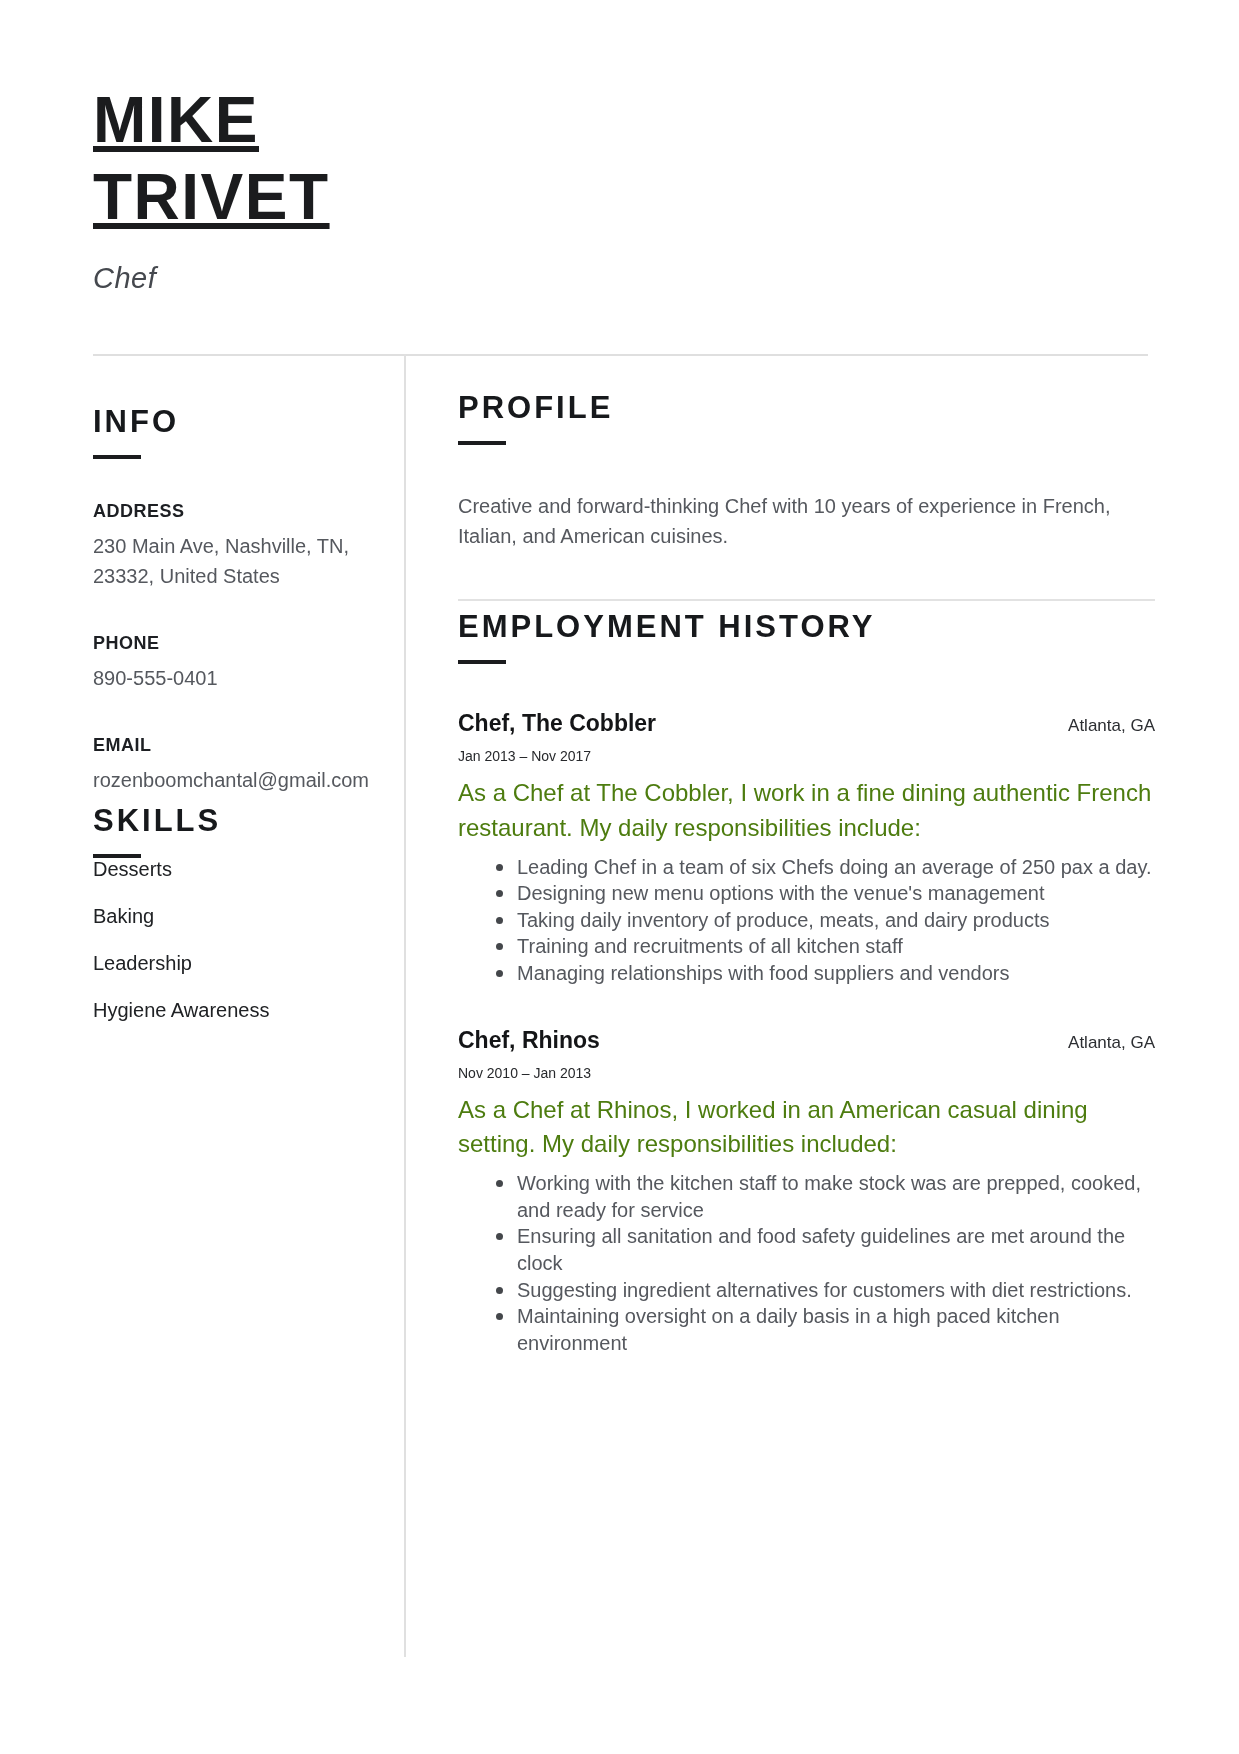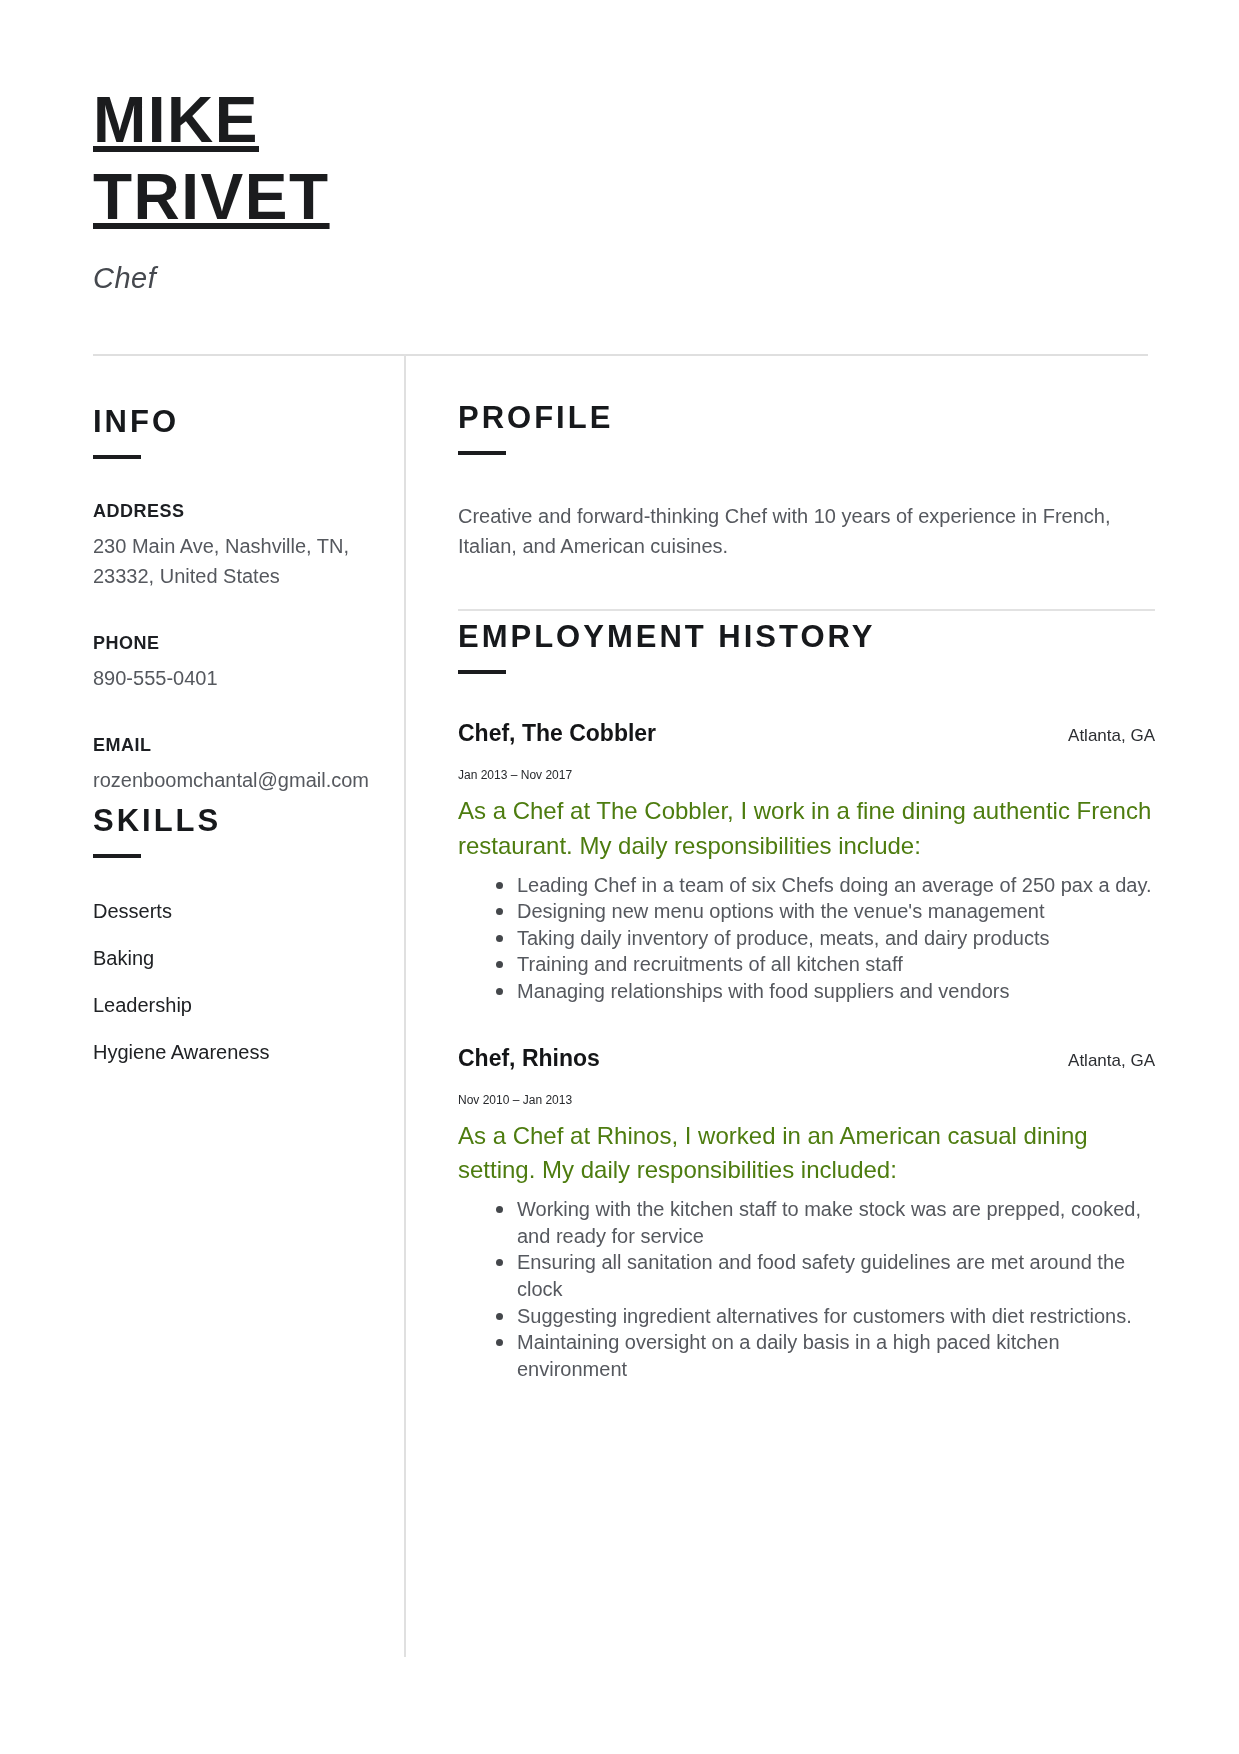--- a/index.html
+++ b/index.html
@@ -45,21 +45,21 @@
   }
   .divider-vertical {
     position: absolute;
     left: 404px; top: 354px;
     width: 2px; height: 1303px;
     background: #e0e0e0;
   }
 
   
   .left-col  { position: absolute; left: 93px;  top: 396px; width: 282px; }
-  .right-col { position: absolute; left: 458px; top: 392px; width: 697px; }
+  .right-col { position: absolute; left: 458px; top: 382px; width: 697px; }
 
   
   .section-heading {
     font-size: 31px;
     font-weight: 700;
     letter-spacing: 3px;
     color: #17191c;
   }
   .heading-underline {
     width: 48px; height: 4px;
@@ -76,21 +76,21 @@
     letter-spacing: 0.5px;
     color: #1d1f23;
   }
   .field-value {
     margin-top: 9px;
     font-size: 20px;
     line-height: 1.5;
     color: #55585e;
   }
   .skills-section-heading { margin-top: 62px; }
-  .skills-list { list-style: none; margin-top: 42px; }
+  .skills-list { list-style: none; }
   .skills-list li {
     font-size: 20px;
     color: #202225;
     margin-bottom: 24px;
   }
 
   
   .right-col .section-heading { margin-top: 8px; }
   .profile-text {
     margin-top: 46px;
@@ -115,22 +115,22 @@
   .job-title {
     font-size: 23px;
     font-weight: 700;
     color: #141517;
   }
   .job-location {
     font-size: 17px;
     color: #2c2e32;
   }
   .job-dates {
-    margin-top: 21px;
-    font-size: 12px;
+    margin-top: 11px;
+    font-size: 14px;
     color: #27292c;
   }
   .job-summary {
     margin-top: 12px;
     font-size: 24px;
     line-height: 1.45;
     color: #4d7c0f;
   }
   .job-bullets { list-style: none; margin-top: 8px; margin-left: 36px; }
   .job-bullets li {

